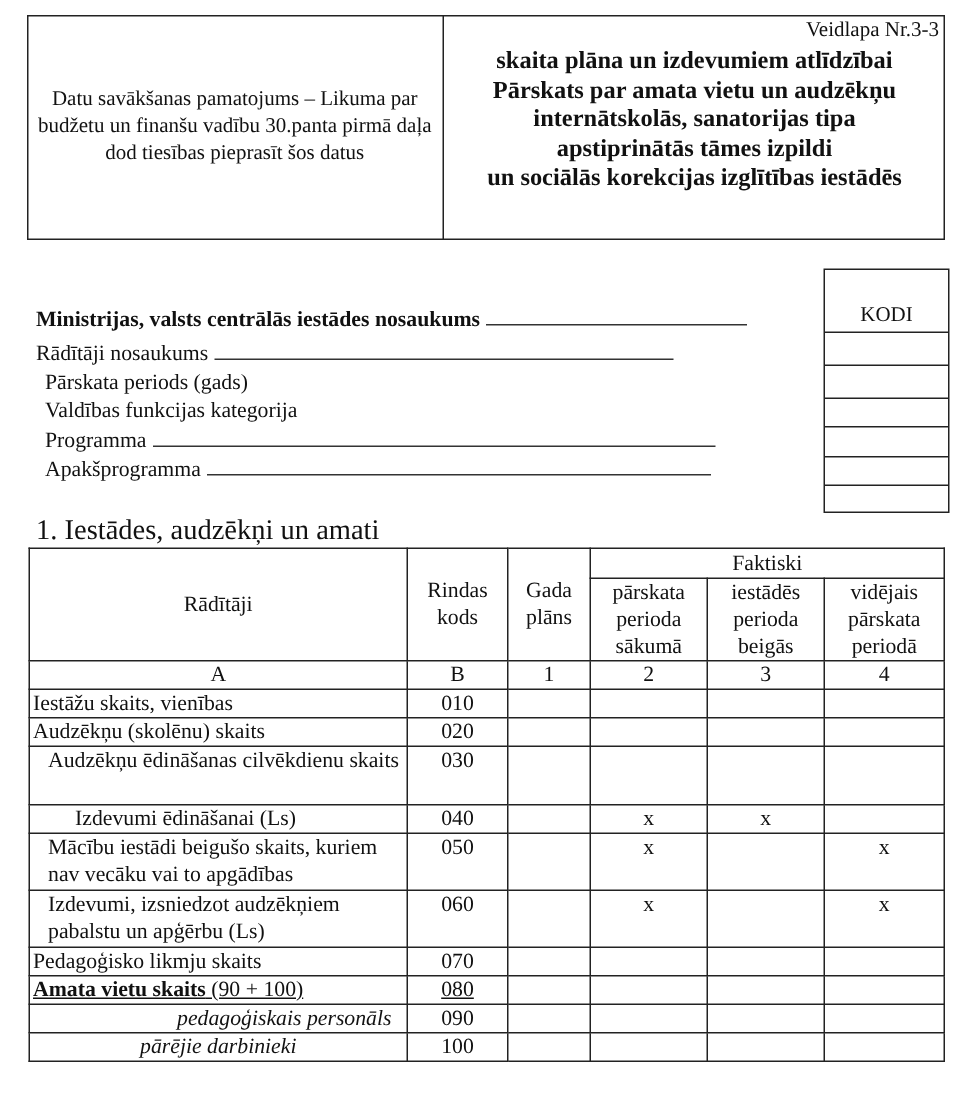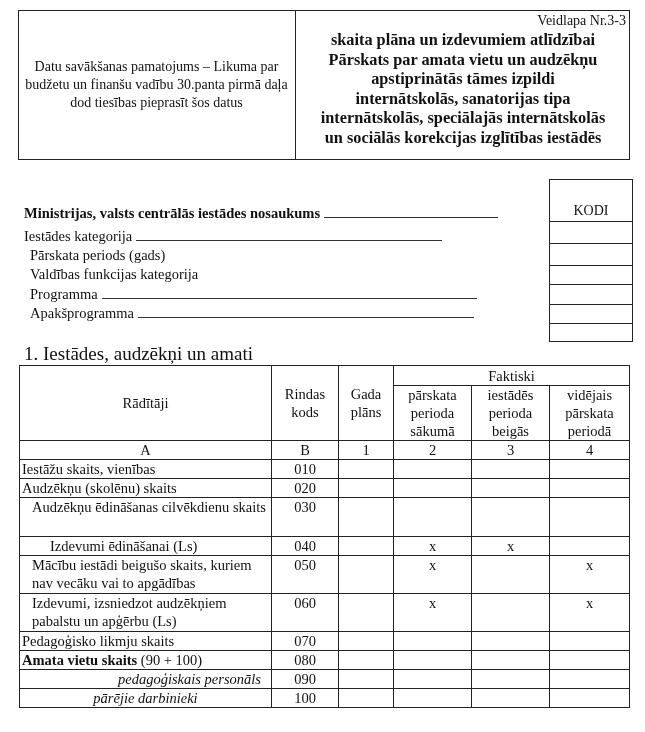--- a/index.html
+++ b/index.html
@@ -72,32 +72,31 @@
 
 <div class="abs hdr-box"></div>
 <div class="abs hdr-left">
   <span>Datu savākšanas pamatojums – Likuma par budžetu un finanšu vadību 30.panta pirmā daļa dod tiesības pieprasīt šos datus</span>
 </div>
 <div class="abs hdr-right">
   <div class="form-no">Veidlapa Nr.3-3</div>
   <div class="hdr-title">
     <div>skaita plāna un izdevumiem atlīdzībai</div>
     <div>Pārskats par amata vietu un audzēkņu</div>
+    <div>internātskolās, sanatorijas tipa</div>
     <div>apstiprinātās tāmes izpildi</div>
-    <div>internātskolās, sanatorijas tipa</div>
-    <div>internātskolās, speciālajās internātskolās</div>
     <div>un sociālās korekcijas izglītības iestādēs</div>
   </div>
 </div>
 
 <div class="abs meta bold" style="top:204px;">
   <span>Ministrijas, valsts centrālās iestādes nosaukums</span><span class="line" style="width:174px;"></span>
 </div>
 <div class="abs meta" style="top:227px;">
-  <span>Iestādes kategorija</span><span class="line" style="width:306px;"></span>
+  <span>Rādītāji nosaukums</span><span class="line" style="width:306px;"></span>
 </div>
 <div class="abs meta indent" style="top:246px;">
   <span>Pārskata periods (gads)</span>
 </div>
 <div class="abs meta indent" style="top:265px;">
   <span>Valdības funkcijas kategorija</span>
 </div>
 <div class="abs meta indent" style="top:285px;">
   <span>Programma</span><span class="line" style="width:375px;"></span>
 </div>
@@ -203,21 +202,21 @@
 
   <tr style="height:19px;">
     <td class="b" style="padding-left:2px;">Pedagoģisko likmju skaits</td>
     <td class="c">070</td>
     <td></td>
     <td class="xmark"></td>
     <td class="xmark"></td>
     <td class="xmark"></td>
   </tr>
 
-  <tr style="height:19px;">
+  <tr style="height:19px;text-decoration:underline;">
     <td style="padding-left:2px;"><span class="b">Amata vietu skaits</span><span> (90 + 100)</span></td>
     <td class="c">080</td>
     <td></td>
     <td class="xmark"></td>
     <td class="xmark"></td>
     <td class="xmark"></td>
   </tr>
 
   <tr style="height:19px;">
     <td class="i r" style="padding-right:10px;">pedagoģiskais personāls</td>

